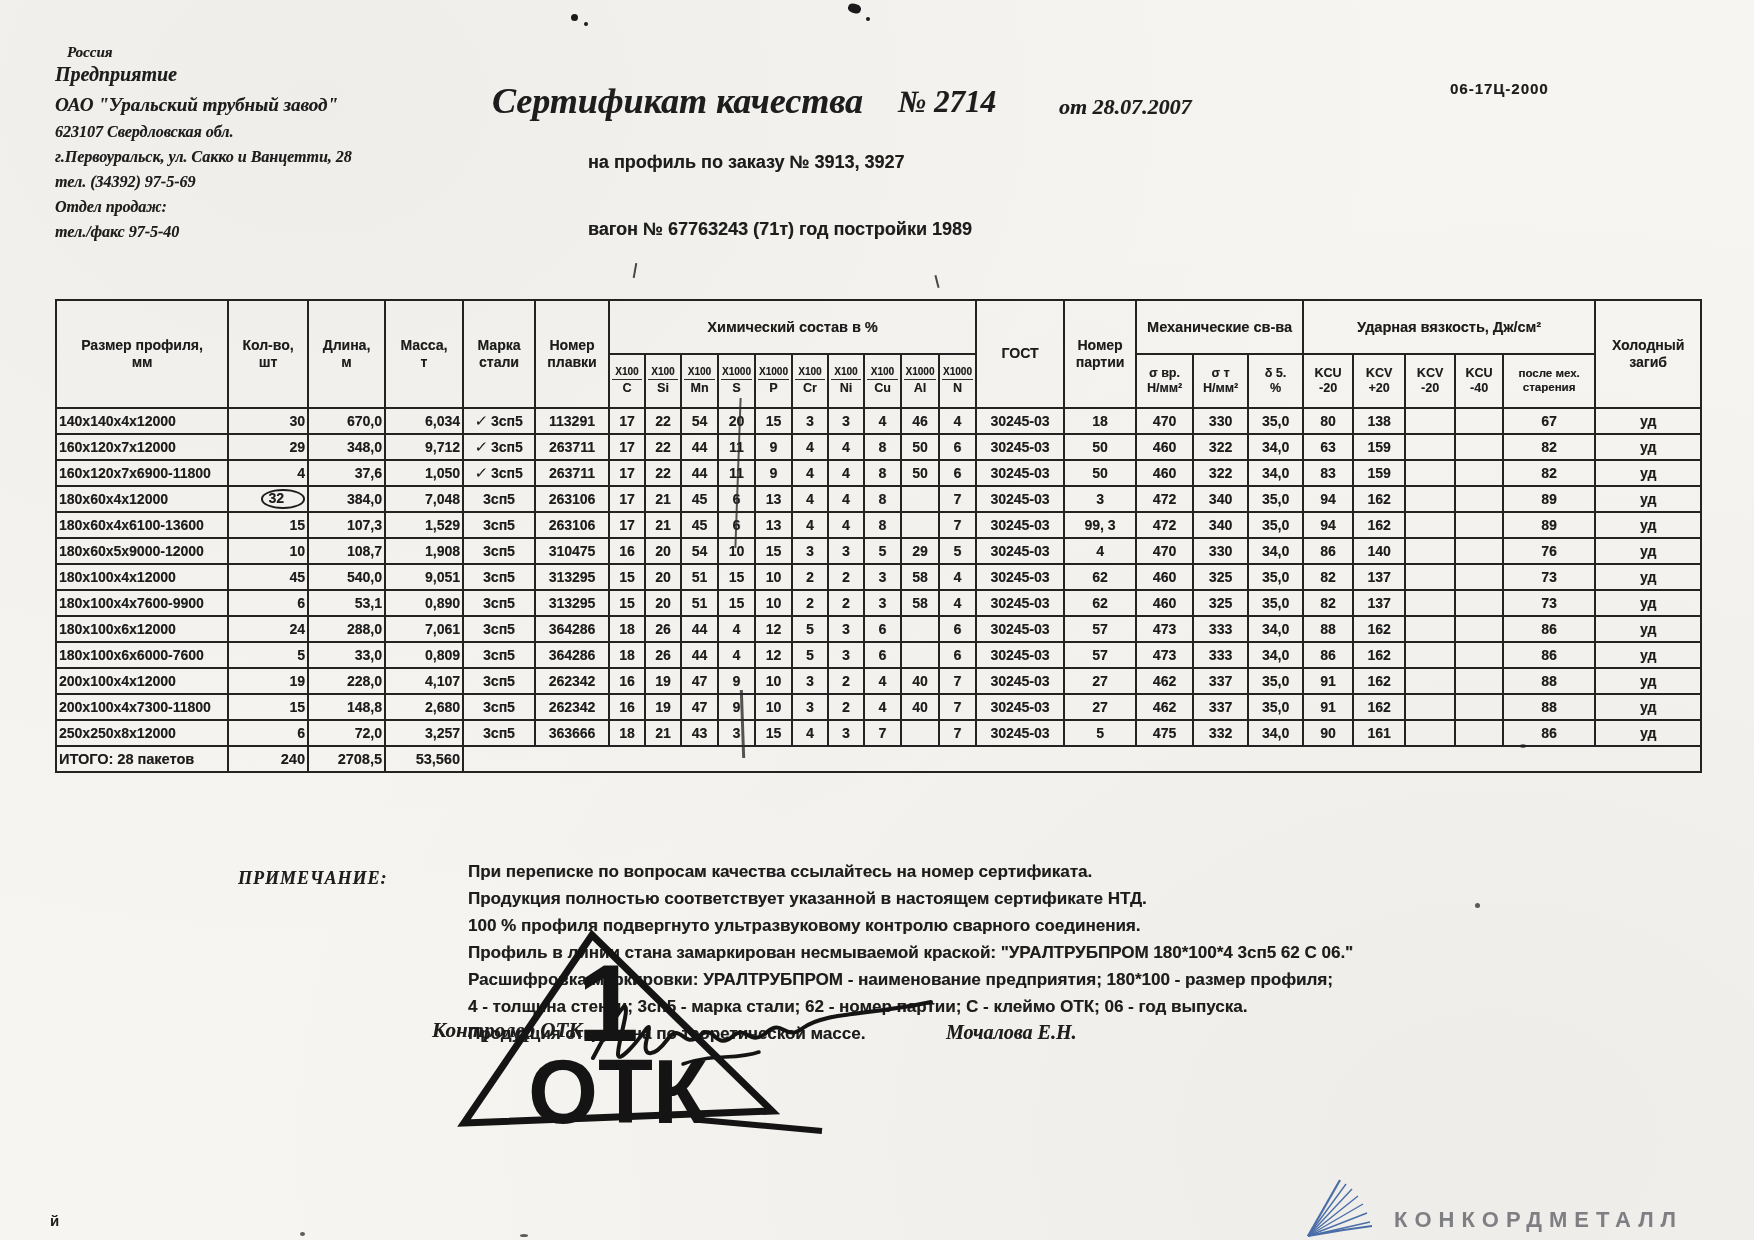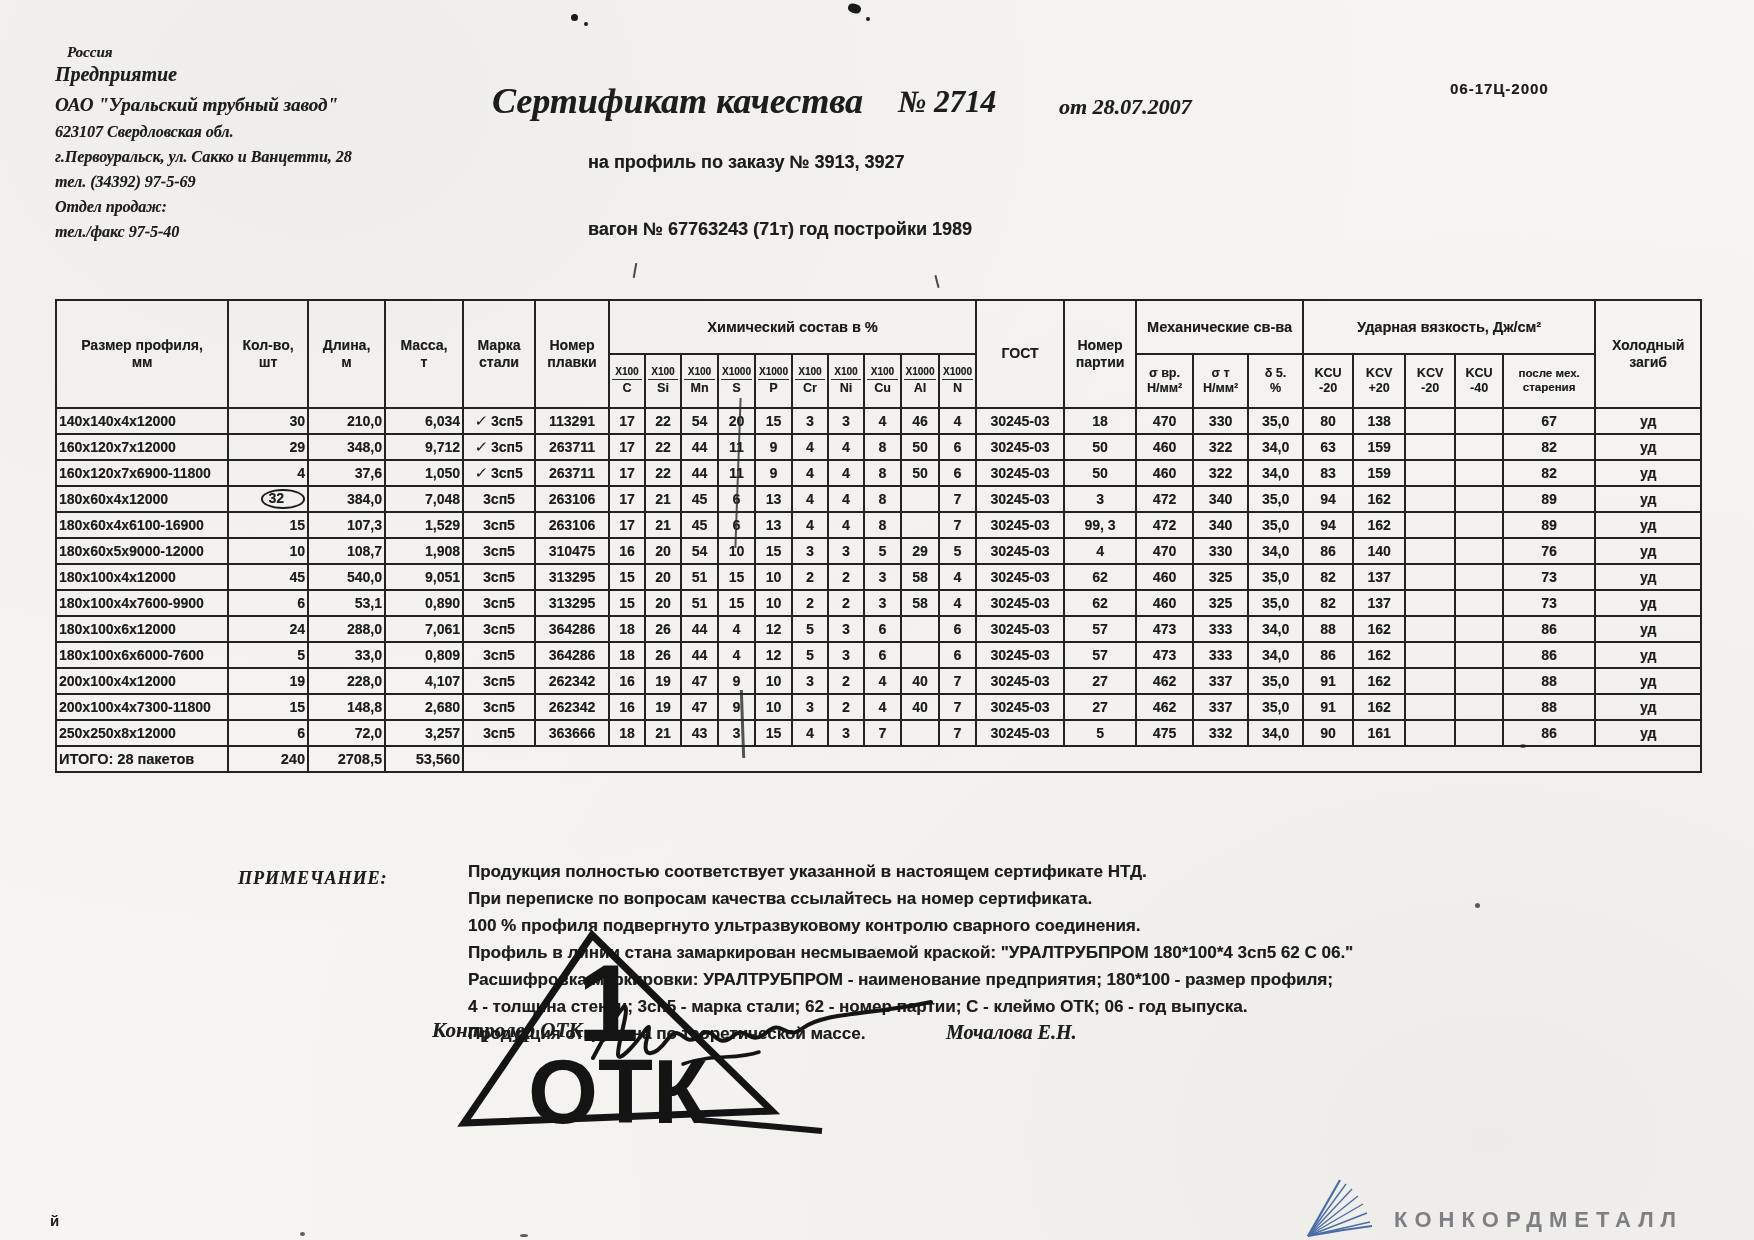--- a/index.html
+++ b/index.html
@@ -177,21 +177,21 @@
           <th class="sub">KCU
 -40</th>
           <th class="sub sub-small">после мех.
 старения</th>
         </tr>
       </thead>
       <tbody>
         <tr>
           <td class="c-size">140х140х4х12000</td>
           <td class="c-num">30</td>
-          <td class="c-num">210,0</td>
+          <td class="c-num">670,0</td>
           <td class="c-mass">6,034</td>
           <td class="c-mid"><span class="handcheck">✓</span>3сп5</td>
           <td class="c-mid">113291</td>
           <td class="c-mid">17</td>
           <td class="c-mid">22</td>
           <td class="c-mid">54</td>
           <td class="c-mid">20</td>
           <td class="c-mid">15</td>
           <td class="c-mid">3</td>
           <td class="c-mid">3</td>
@@ -291,21 +291,21 @@
           <td class="c-mid">340</td>
           <td class="c-mid">35,0</td>
           <td class="c-mid">94</td>
           <td class="c-mid">162</td>
           <td class="c-mid"></td>
           <td class="c-mid"></td>
           <td class="c-mid">89</td>
           <td class="c-mid">уд</td>
         </tr>
         <tr>
-          <td class="c-size">180х60х4х6100-16900</td>
+          <td class="c-size">180х60х4х6100-13600</td>
           <td class="c-num">15</td>
           <td class="c-num">107,3</td>
           <td class="c-mass">1,529</td>
           <td class="c-mid">3сп5</td>
           <td class="c-mid">263106</td>
           <td class="c-mid">17</td>
           <td class="c-mid">21</td>
           <td class="c-mid">45</td>
           <td class="c-mid">6</td>
           <td class="c-mid">13</td>
@@ -564,22 +564,22 @@
           <td class="c-num">2708,5</td>
           <td class="c-mass">53,560</td>
           <td class="spacer" colspan="23"></td>
         </tr>
       </tbody>
     </table>
 </div>
 
 <div class="abs notes-label ink">ПРИМЕЧАНИЕ:</div>
 <div class="abs notes">
+    <div class="nl ink">При переписке по вопросам качества ссылайтесь на номер сертификата.</div>
     <div class="nl ink">Продукция полностью соответствует указанной в настоящем сертификате НТД.</div>
-    <div class="nl ink">При переписке по вопросам качества ссылайтесь на номер сертификата.</div>
     <div class="nl ink">100 % профиля подвергнуто ультразвуковому контролю сварного соединения.</div>
     <div class="nl ink">Профиль в линии стана замаркирован несмываемой краской: "УРАЛТРУБПРОМ  180*100*4  3сп5  62  С  06."</div>
     <div class="nl ink">Расшифровка маркировки: УРАЛТРУБПРОМ - наименование предприятия; 180*100 - размер профиля;</div>
     <div class="nl ink">4 - толщина стенки; 3сп5 - марка стали; 62 - номер партии; С - клеймо ОТК; 06 - год выпуска.</div>
     <div class="nl ink">Продукция отгружена по теоретической массе.</div>
   </div>
 
 <div class="abs controller ink">Контролер ОТК</div>
 <div class="abs inspector ink">Мочалова Е.Н.</div>
 

